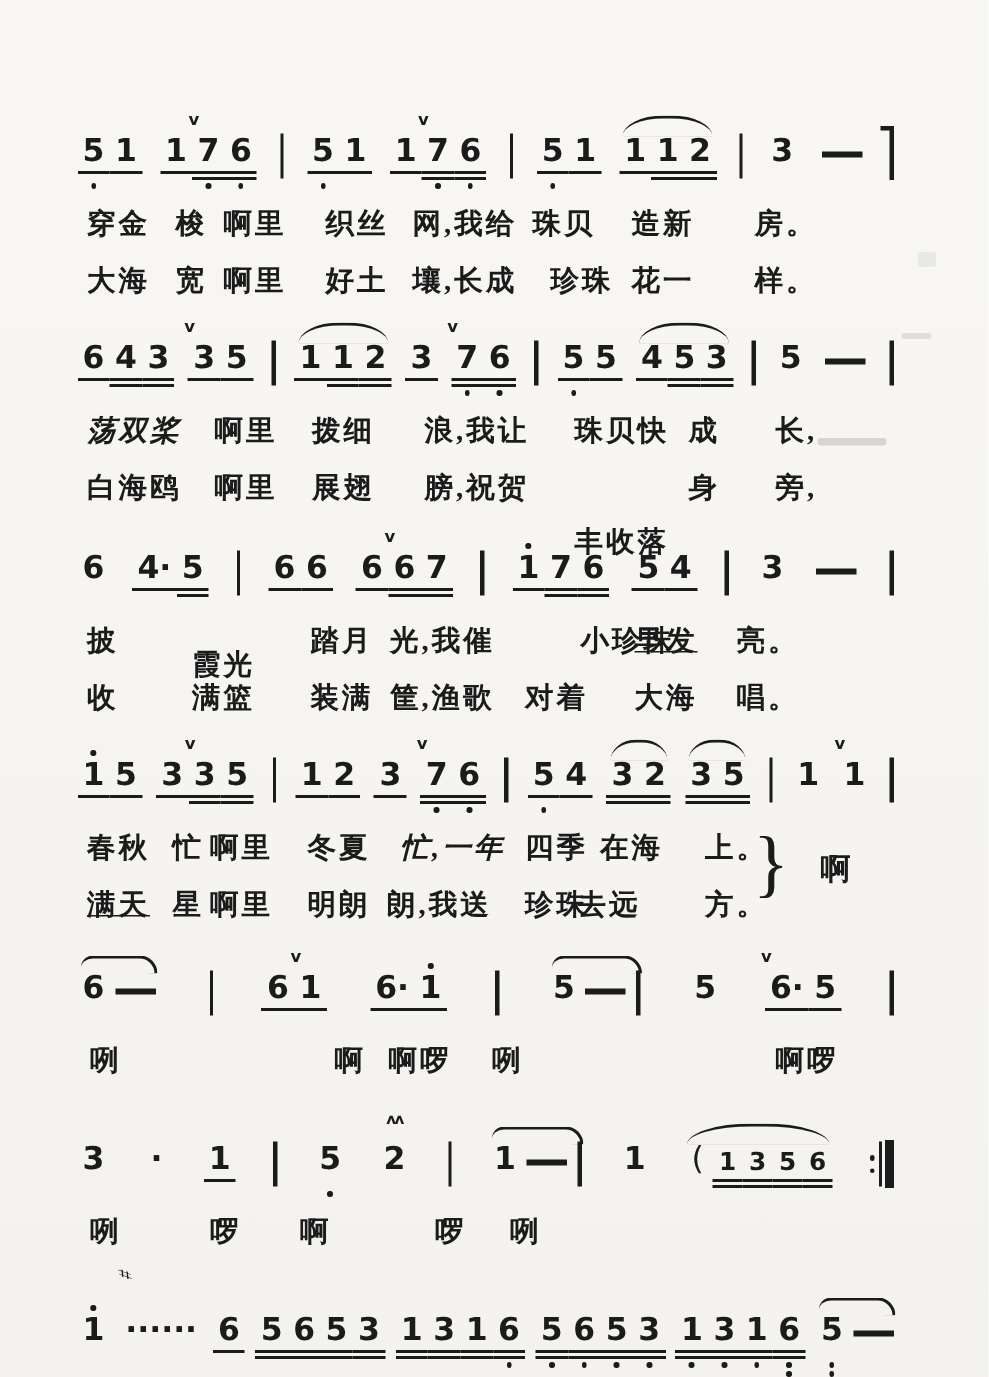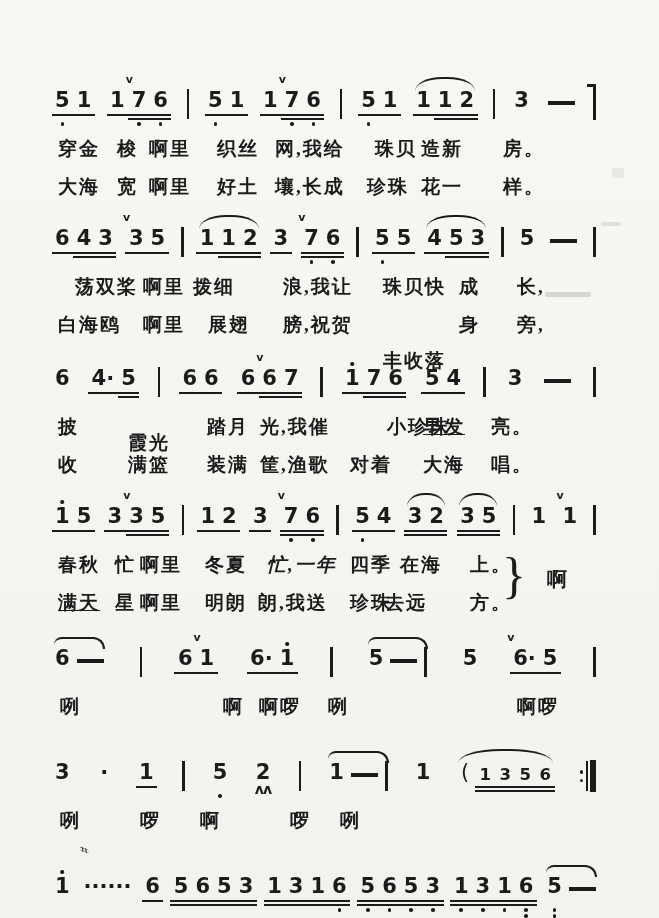--- a/index.html
+++ b/index.html
@@ -17,21 +17,21 @@
   .tz{position:relative;height:13px;width:100%;}
   .g{font-size:21px;font-weight:700;line-height:23px;letter-spacing:0;white-space:nowrap;}
   .note.small .g{font-size:16.5px;line-height:18px;padding-top:5px;}
   .note.paren .g{font-weight:400;font-size:21px;}
   .ulz{height:9px;width:calc(100% + 7px);display:flex;flex-direction:column;gap:1.5px;padding-top:2px;box-sizing:border-box;}
   .ul{height:2.2px;background:var(--ink);width:100%;}
   .dotz{display:flex;flex-direction:column;gap:2.5px;margin-top:1px;}
   .odot{width:3.6px;height:3.6px;border-radius:50%;background:var(--ink);}
   .adot{position:absolute;bottom:1px;left:50%;transform:translateX(-50%);width:3.6px;height:3.6px;border-radius:50%;background:var(--ink);}
   .vmark{position:absolute;top:-3px;left:-6px;font-size:11px;font-weight:700;}
-  .mord{position:absolute;top:-7px;left:50%;transform:translateX(-50%);font-size:14px;font-weight:700;letter-spacing:-1px;margin-top:40px;}
+  .mord{position:absolute;top:-7px;left:50%;transform:translateX(-50%);font-size:10px;font-weight:700;letter-spacing:-1px;}
   .bar{width:2.6px;height:30px;background:var(--ink);margin-top:13px;position:relative;flex:none;}
   .bar.cap{height:36px;margin-top:8px;}
   .bar.cap::before{content:"";position:absolute;top:0;right:0;width:9px;height:3px;background:var(--ink);}
   .rbar{display:flex;align-items:center;gap:2.5px;margin-top:13px;height:30px;}
   .rbar .thin{width:2px;height:30px;background:var(--ink);}
   .rbar .thick{width:5.5px;height:32px;background:var(--ink);}
   .rbar .rdots{display:flex;flex-direction:column;gap:5px;}
   .note.dashcell{min-width:27px;}
   .dashbar{width:27px;height:4px;background:var(--ink);margin-top:12px;}
   .arc{position:absolute;top:1px;left:-1px;right:-1px;height:12px;
@@ -229,21 +229,21 @@
         <span class="unit">
           <span class="bar cap"></span>
         </span>
       </div>
       <div class="lyrics-row">
         <span class="lyr" style="left: 3px; text-align: right;">穿金</span>
         <span class="lyr" style="left: 62px;">梭</span>
         <span class="lyr" style="left: 94px;">啊里</span>
         <span class="lyr" style="left: 162px;">织丝</span>
         <span class="lyr" style="left: 220px;">网,我给</span>
-        <span class="lyr" style="left: 320px; text-align: center;">珠贝</span>
+        <span class="lyr" style="left: 300px; text-align: center;">珠贝</span>
         <span class="lyr" style="left: 366px;">造新</span>
         <span class="lyr" style="left: 448px;">房。</span>
       </div>
       <div class="lyrics-row">
         <span class="lyr" style="left: 3px;">大海</span>
         <span class="lyr" style="left: 62px;">宽</span>
         <span class="lyr" style="left: 94px;">啊里</span>
         <span class="lyr" style="left: 162px;">好土</span>
         <span class="lyr" style="left: 220px;">壤,长成</span>
         <span class="lyr" style="left: 312px;">珍珠</span>
@@ -422,23 +422,23 @@
           <span class="note dashcell">
             <span class="tz"></span>
             <span class="dashbar"></span>
           </span>
         </span>
         <span class="unit">
           <span class="bar"></span>
         </span>
       </div>
       <div class="lyrics-row">
-        <span class="lyr" style="left: 20px;">荡双桨</span>
+        <span class="lyr" style="left: 3px; font-style: italic;">荡双桨</span>
         <span class="lyr" style="left: 88px;">啊里</span>
-        <span class="lyr" style="left: 138px;">拨细</span>
+        <span class="lyr" style="left: 153px;">拨细</span>
         <span class="lyr" style="left: 228px;">浪,我让</span>
         <span class="lyr" style="left: 328px;">珠贝快</span>
         <span class="lyr" style="left: 404px;">成</span>
         <span class="lyr" style="left: 462px;">长,</span>
       </div>
       <div class="lyrics-row">
         <span class="lyr" style="left: 3px;">白海鸥</span>
         <span class="lyr" style="left: 88px;">啊里</span>
         <span class="lyr" style="left: 153px;">展翅</span>
         <span class="lyr" style="left: 228px;">膀,祝贺</span>

